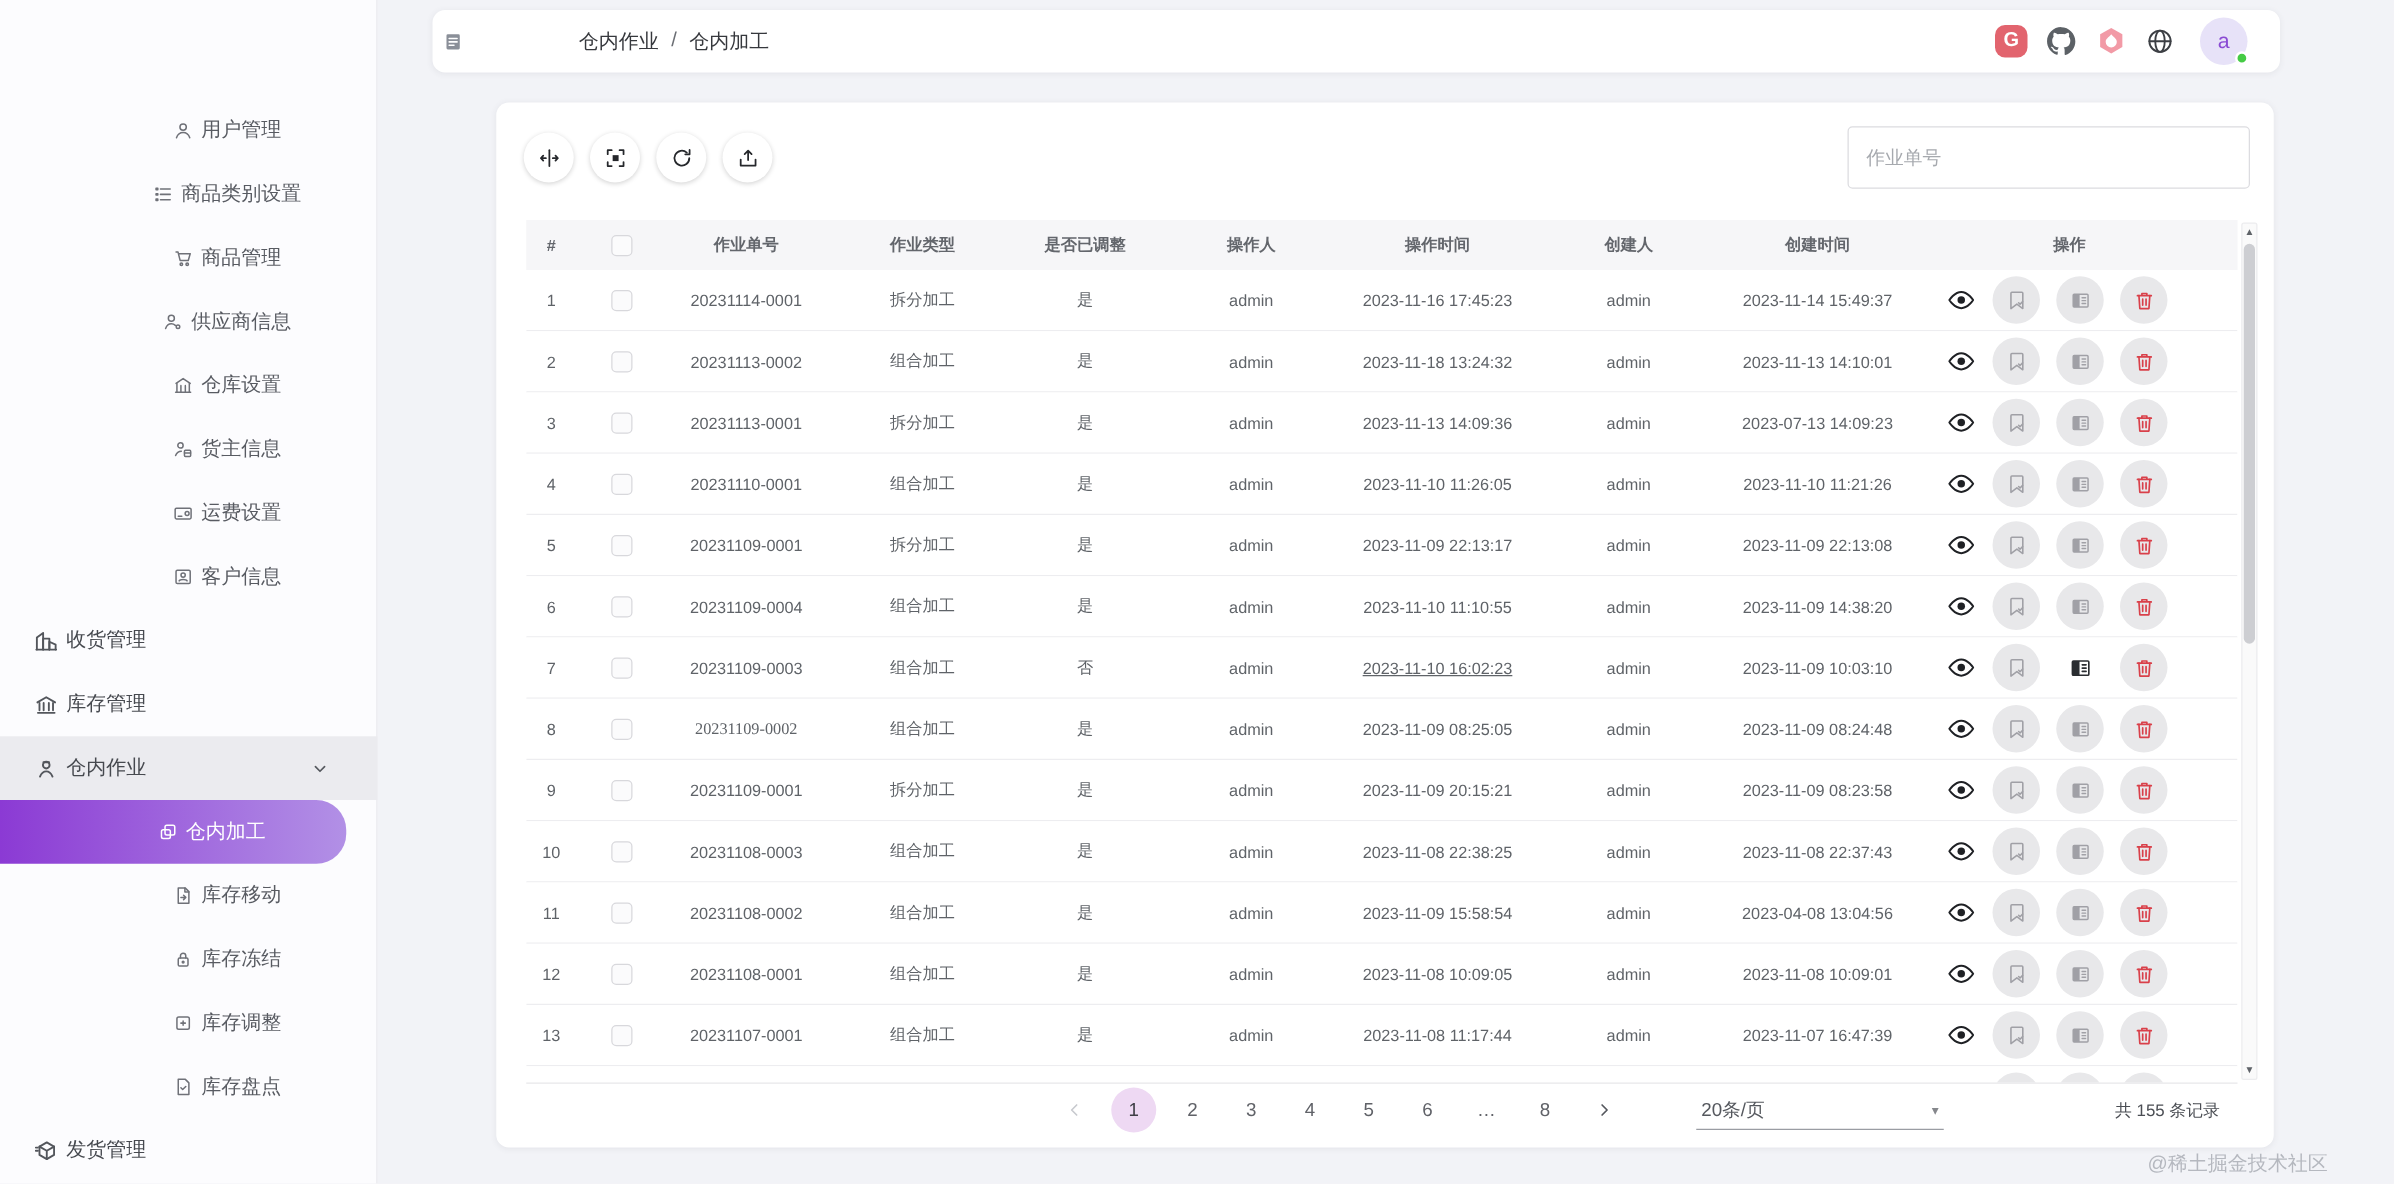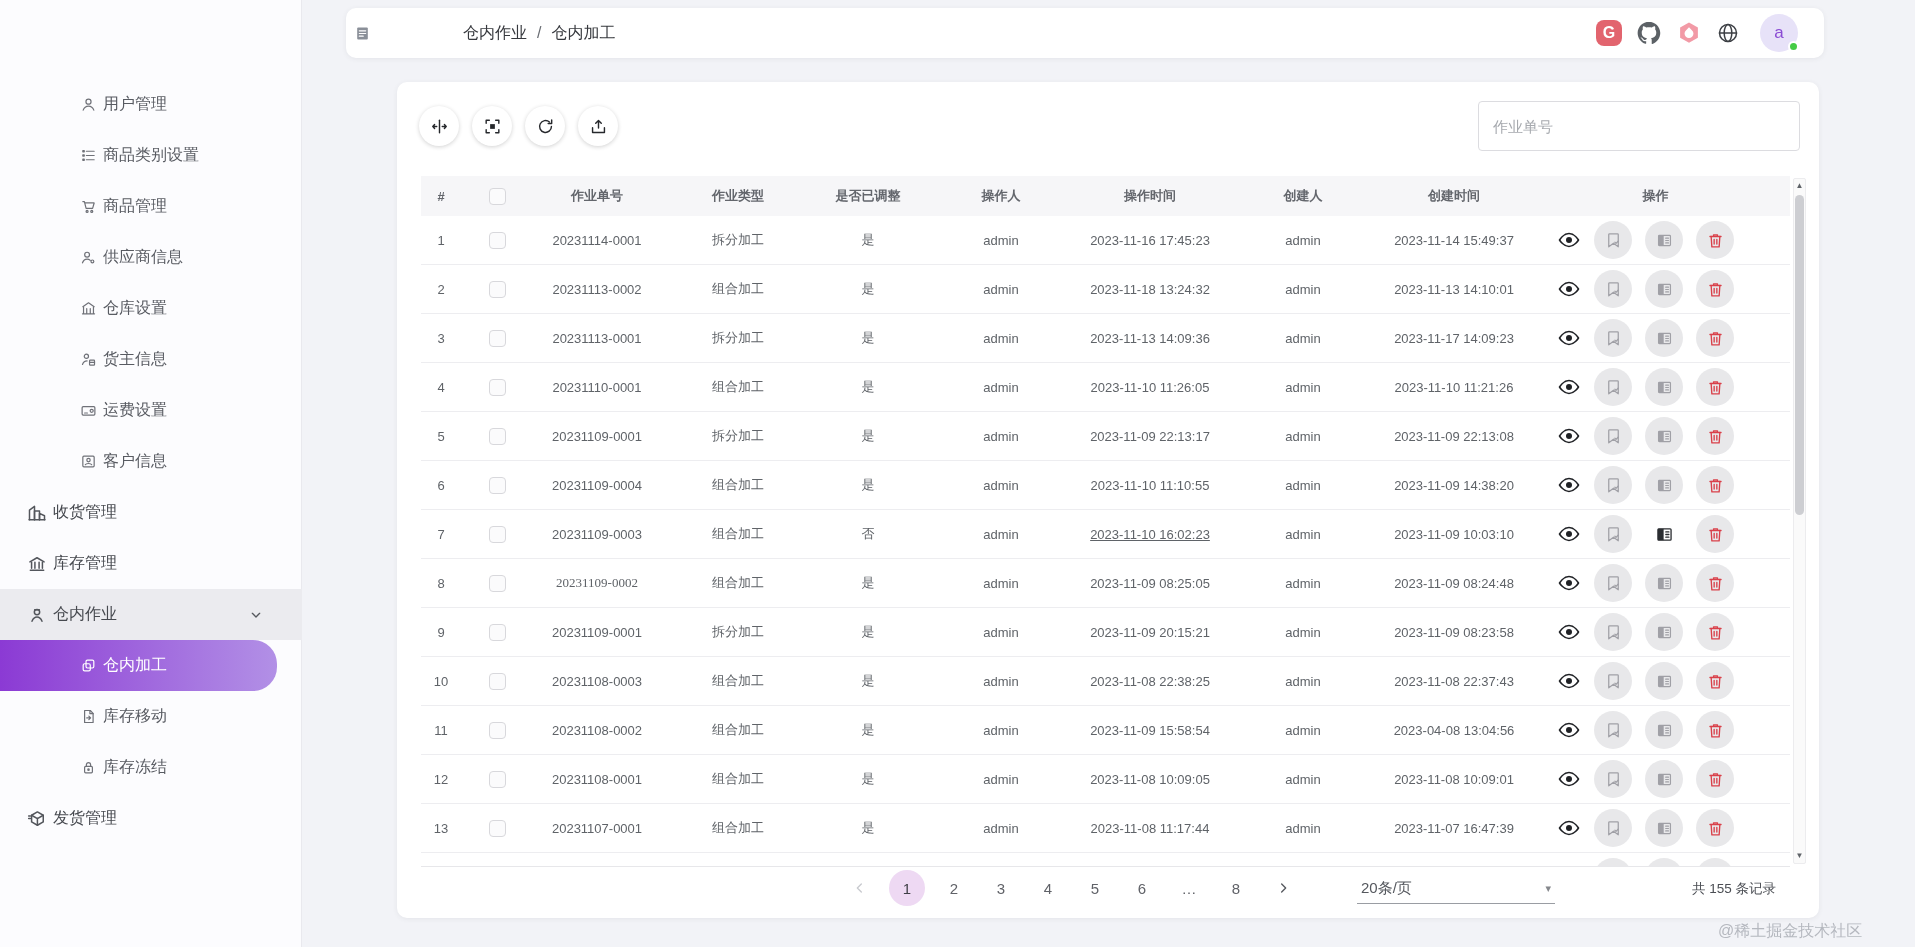--- a/index.html
+++ b/index.html
@@ -7,21 +7,21 @@
   #app{position:relative;width:1915px;height:947px;overflow:hidden;
        font-family:"Liberation Sans","DejaVu Sans",sans-serif;color:#55585e;background:#f2f3f7;}
   
   .sidebar{position:absolute;left:0;top:0;width:302px;height:947px;background:#fcfcfe;border-right:1px solid #e9e9ee;}
   .brand{position:absolute;left:12px;top:8px;display:flex;align-items:center;gap:8px;}
   .brand .logo{width:48px;height:46px;}
   .brand .brand-name{font-size:28px;color:#a53dc9;letter-spacing:.5px;}
   .menu{position:absolute;left:0;top:79px;width:302px;}
   .menu-item{height:51px;display:flex;align-items:center;cursor:pointer;font-size:16px;color:#585b62;position:relative;}
   .menu-item .mi{flex:0 0 auto;display:inline-flex;color:#6f7178;}
-  .menu-item.level-sub{padding-left:80px;}
+  .menu-item.level-sub{padding-left:61px;justify-content:center;}
   .menu-item.level-sub .mi{width:17px;height:17px;margin-right:6px;}
   .menu-item.level-group{padding-left:27px;color:#46494f;}
   .menu-item.level-group .mi{width:20px;height:20px;margin-right:6px;color:#53565c;}
   .menu-item.expanded{background:#ebebef;}
   .menu-item .chev{position:absolute;right:38px;width:16px;height:16px;color:#55585e;}
   .menu-item.active{width:277px;background:linear-gradient(90deg,#8b3ad4,#b290e6);
       border-radius:0 24px 24px 0;color:#fff;}
   .menu-item.active .mi{color:#fff;}
   
   .card{position:absolute;background:#fff;border-radius:10px;box-shadow:0 1px 5px rgba(60,64,80,.08);}
@@ -227,20 +227,38 @@
         <div class="menu-item level-sub">
           <span class="mi">
             <svg viewBox="0 0 24 24" width="100%" height="100%" fill="none" stroke="currentColor" stroke-width="1.7" stroke-linecap="round" stroke-linejoin="round">
               <rect x="6.5" y="10.5" width="11" height="9" rx="1.5"></rect>
               <path d="M9 10.5V8a3 3 0 0 1 6 0v2.5"></path>
               <circle cx="12" cy="15" r="1"></circle>
             </svg>
           </span>
           <span>库存冻结</span>
         </div>
+        <div class="menu-item level-sub">
+          <span class="mi">
+            <svg viewBox="0 0 24 24" width="100%" height="100%" fill="none" stroke="currentColor" stroke-width="1.7" stroke-linecap="round" stroke-linejoin="round">
+              <rect x="5" y="5" width="14" height="14" rx="2"></rect>
+              <path d="M12 9.5v5M9.5 12h5"></path>
+            </svg>
+          </span>
+          <span>库存调整</span>
+        </div>
+        <div class="menu-item level-sub">
+          <span class="mi">
+            <svg viewBox="0 0 24 24" width="100%" height="100%" fill="none" stroke="currentColor" stroke-width="1.7" stroke-linecap="round" stroke-linejoin="round">
+              <path d="M6.5 3.5h8l4 4v13h-12z"></path>
+              <path d="M9.5 13l2 2 3.5-3.5"></path>
+            </svg>
+          </span>
+          <span>库存盘点</span>
+        </div>
         <div class="menu-item level-group">
           <span class="mi">
             <svg viewBox="0 0 24 24" width="100%" height="100%" fill="none" stroke="currentColor" stroke-width="1.8" stroke-linecap="round" stroke-linejoin="round">
               <path d="M12.5 3.5l7 4v8l-7 4-7-4v-8z"></path>
               <path d="M5.5 7.5l7 4 7-4M12.5 11.5v8"></path>
               <path d="M2 8.5h2M2 11.5h2"></path>
             </svg>
           </span>
           <span>发货管理</span>
         </div>
@@ -483,21 +501,21 @@
             <div class="cell" style="width: 160px;">
               <span>admin</span>
             </div>
             <div class="cell" style="width: 138px;">
               <span>2023-11-13 14:09:36</span>
             </div>
             <div class="cell" style="width: 168px;">
               <span>admin</span>
             </div>
             <div class="cell" style="width: 134px;">
-              <span>2023-11-17 14:09:23</span>
+              <span>2023-07-13 14:09:23</span>
             </div>
             <div class="cell actions-cell" style="width: 269px;">
               <span class="act-eye">
                 <svg viewBox="0 0 24 24" width="100%" height="100%" fill="none" stroke="currentColor" stroke-width="1.6" stroke-linecap="round" stroke-linejoin="round">
                   <path d="M2.5 12S6.5 5.5 12 5.5 21.5 12 21.5 12 17.5 18.5 12 18.5 2.5 12 2.5 12z"></path>
                   <circle cx="12" cy="12" r="3" fill="currentColor" stroke="none"></circle>
                 </svg>
               </span>
               <span class="act-circle">
                 <span class="ai"><svg viewBox="0 0 24 24" width="100%" height="100%" fill="none" stroke="currentColor" stroke-width="1.6" stroke-linecap="round" stroke-linejoin="round">

